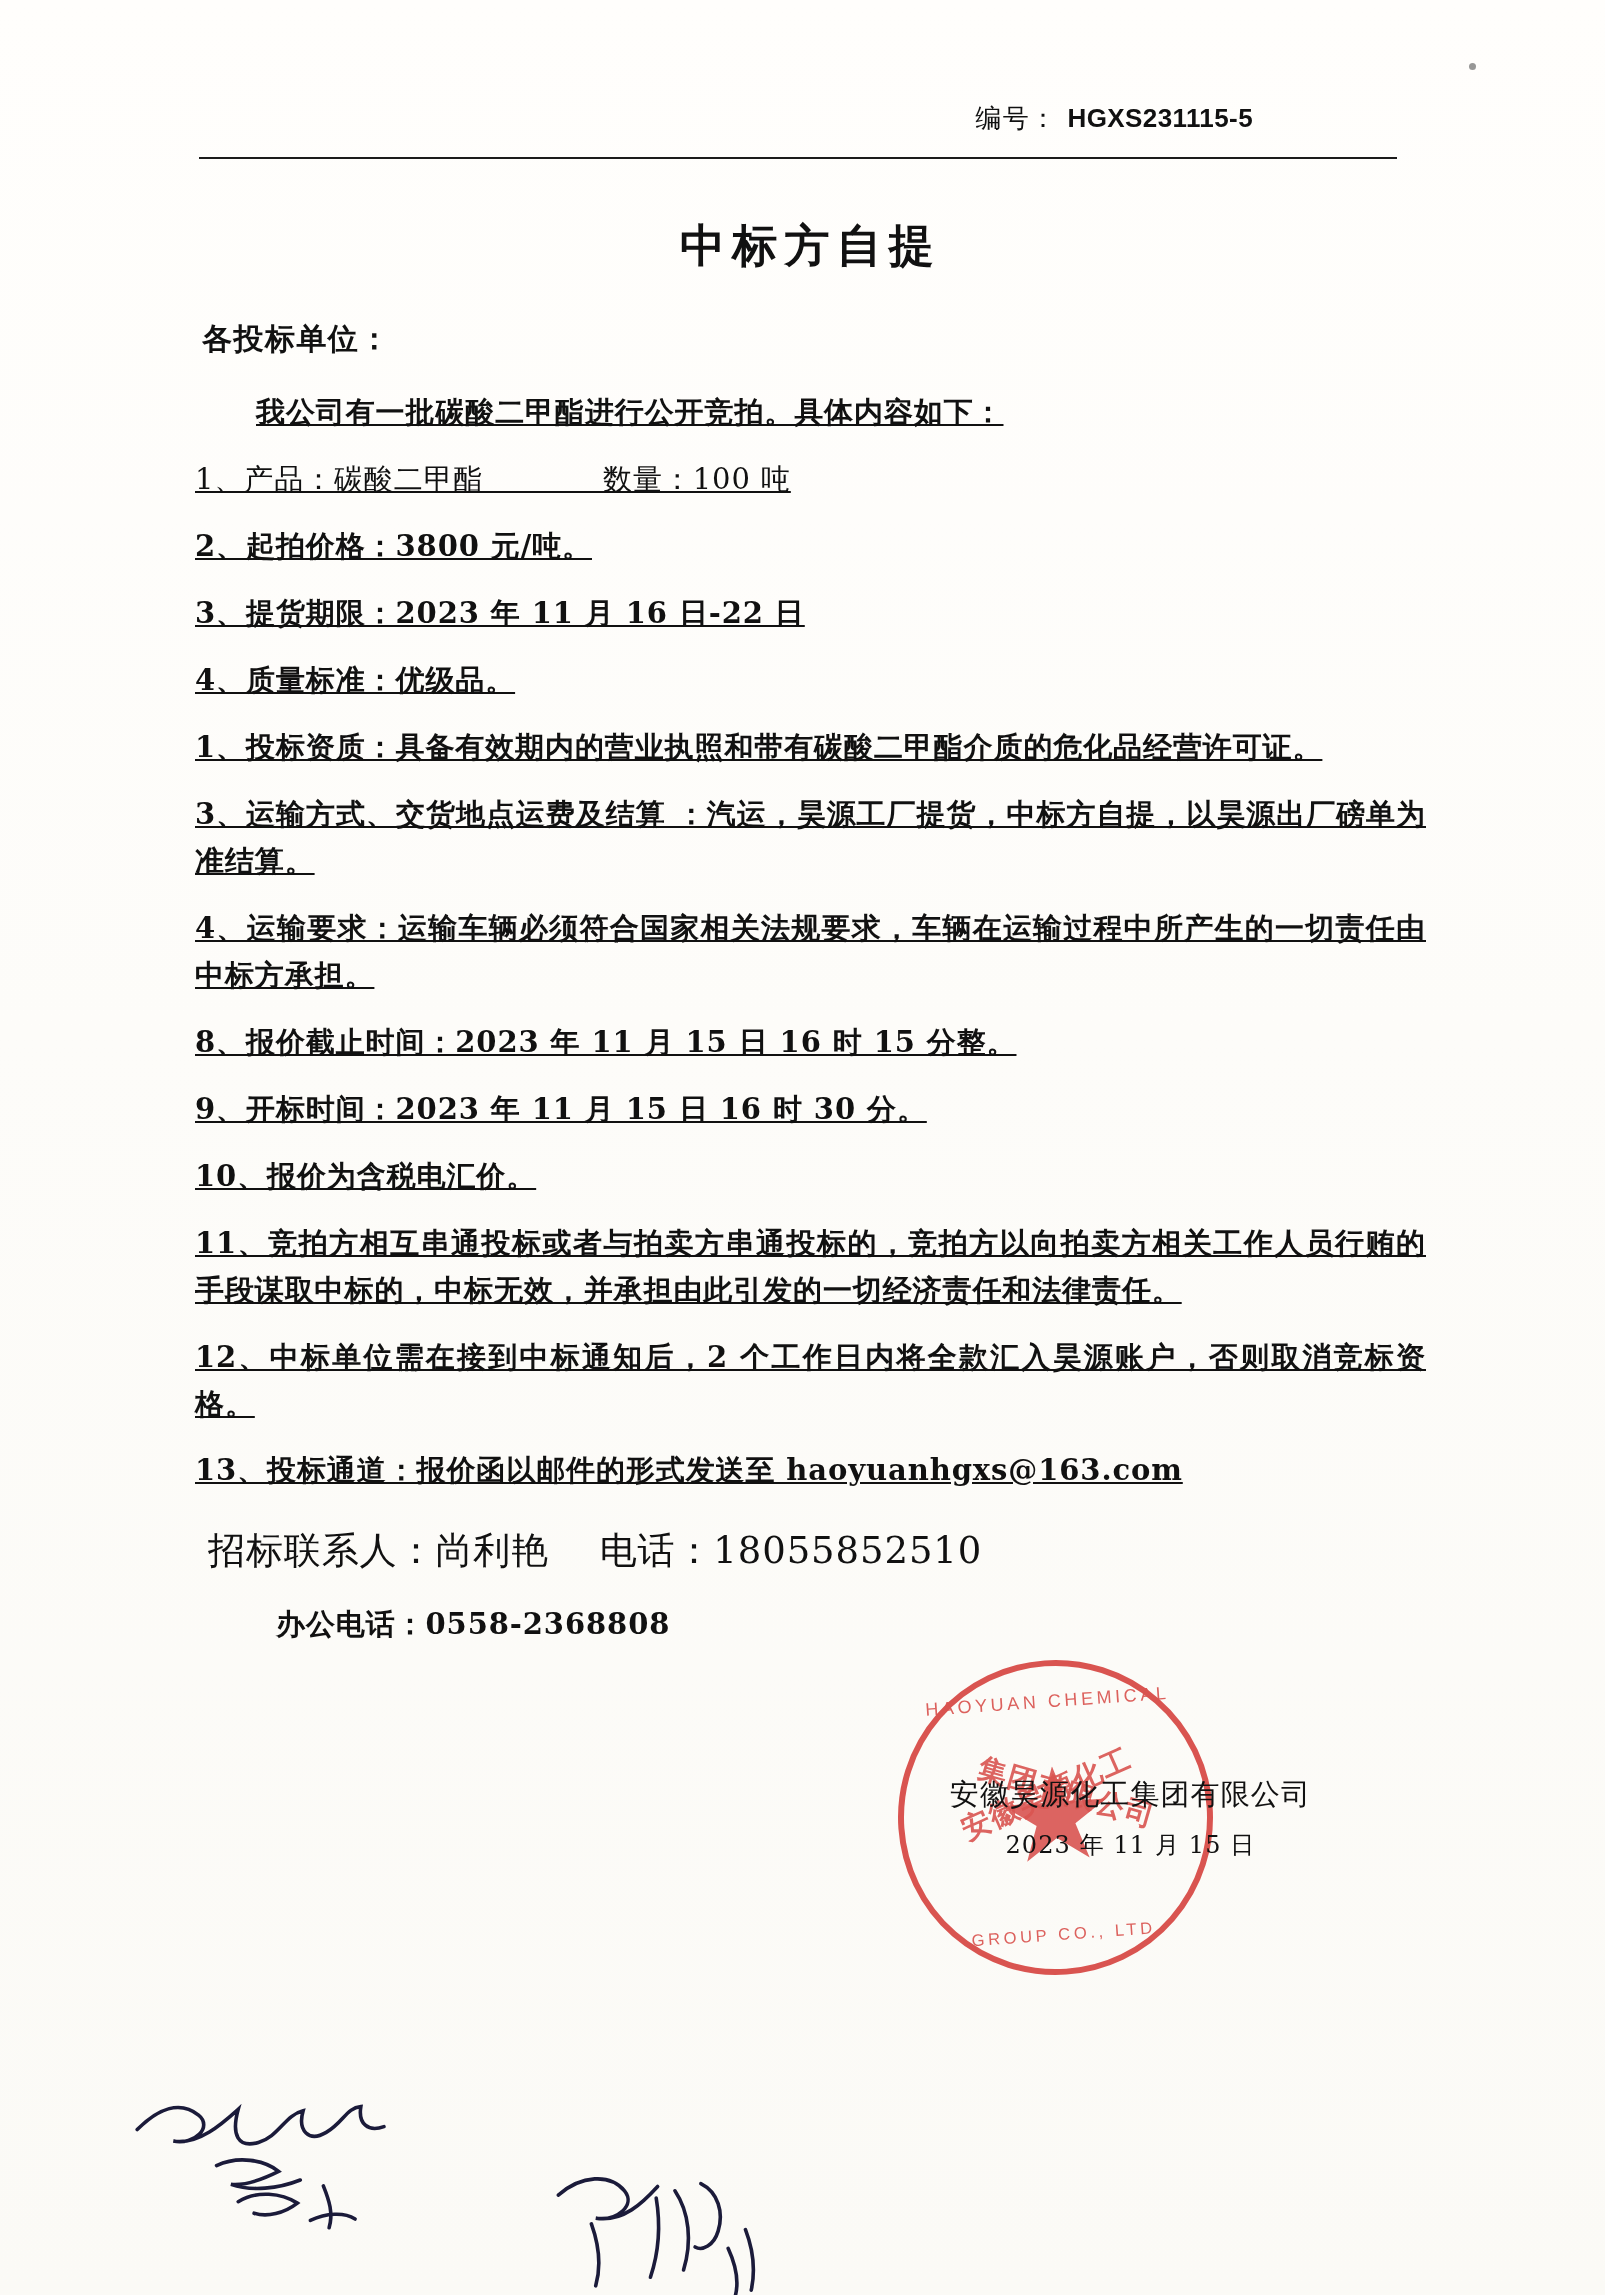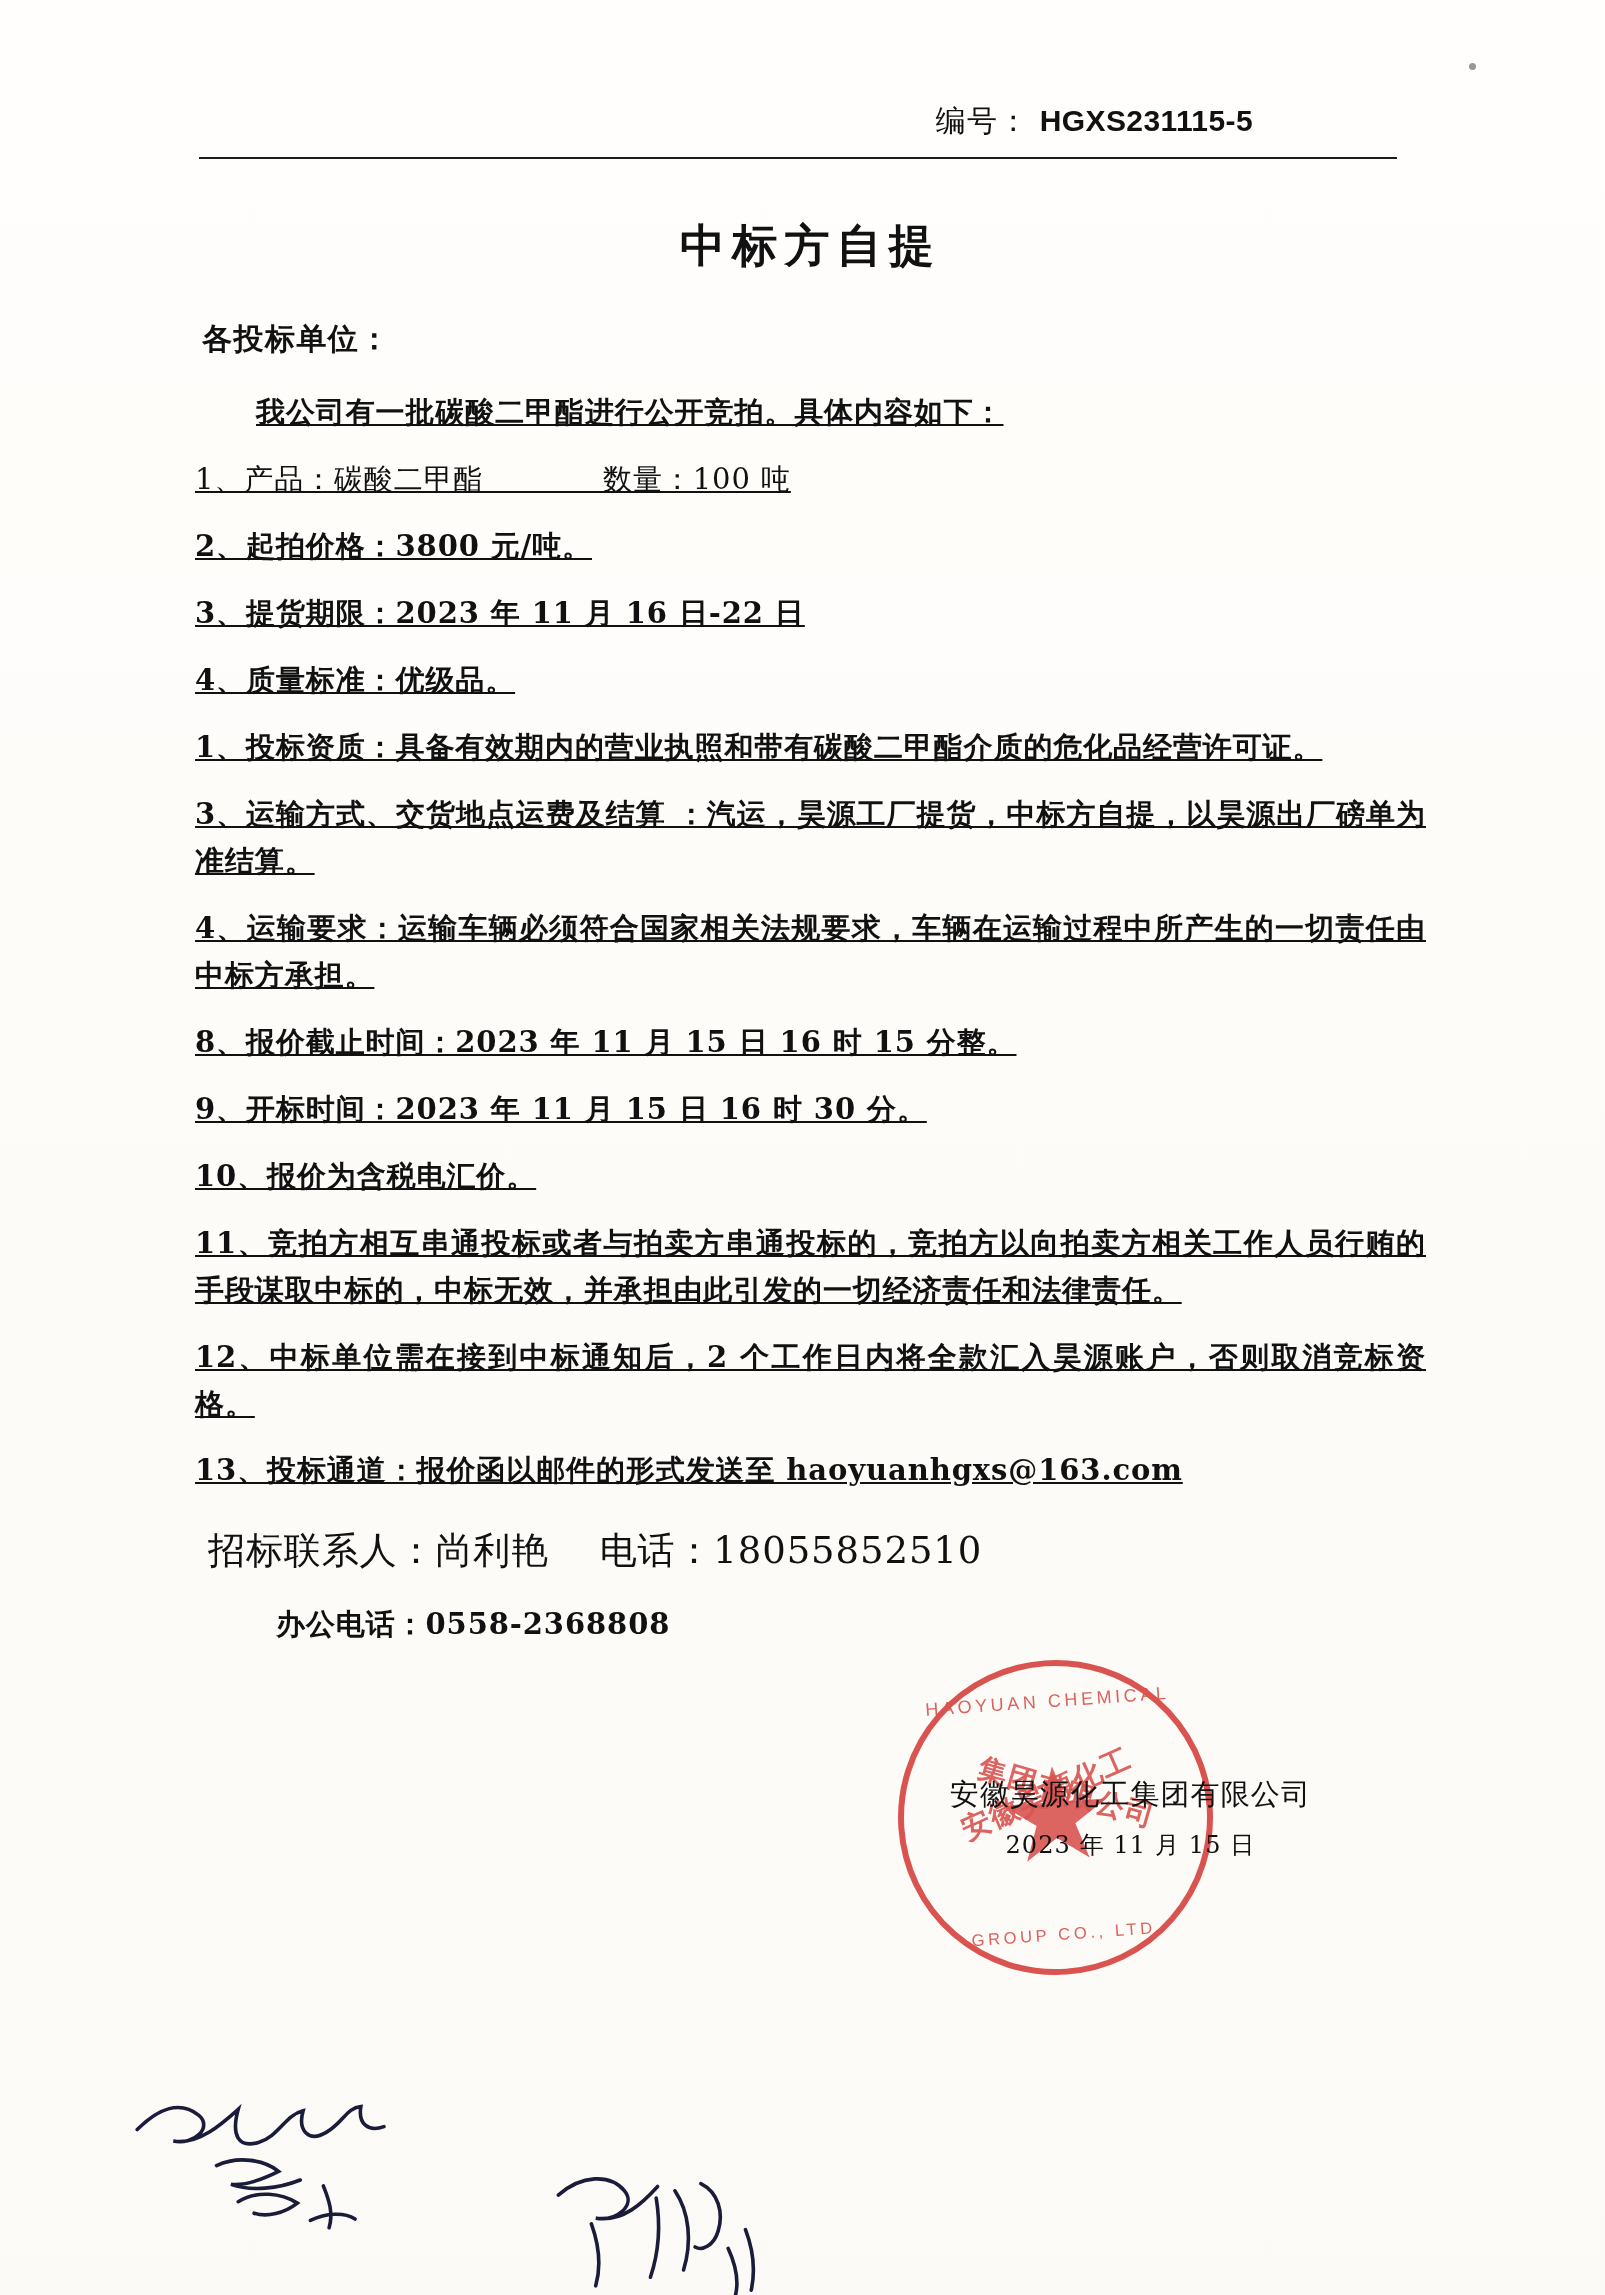--- a/index.html
+++ b/index.html
@@ -33,21 +33,21 @@
   
   .doc-number-row {
     position: relative;
     margin-top: 101px;
     height: 65px;
   }
   .doc-number {
     position: absolute;
     right: 173px;
     top: 0;
-    font-size: 30px;
+    font-size: 26px;
     letter-spacing: 1.4px;
     white-space: nowrap;
     font-family: "DejaVu Serif", "Liberation Serif", serif;
   }
   .doc-number .label {
     font-weight: 400;
   }
   .doc-number .value {
     font-family: "Liberation Sans", sans-serif;
     font-weight: 700;

